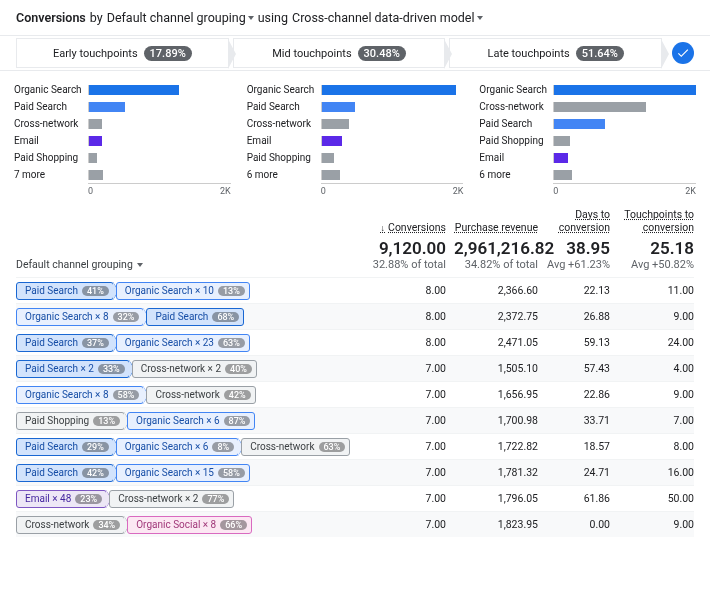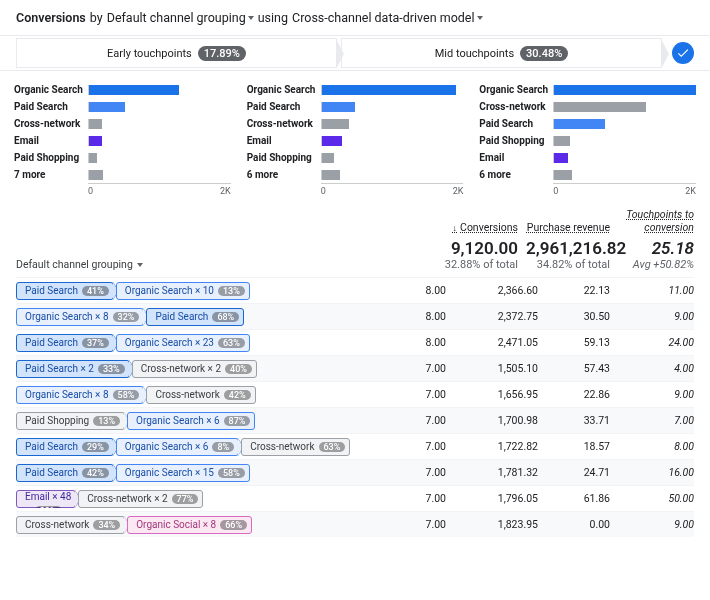--- a/index.html
+++ b/index.html
@@ -11,45 +11,45 @@
 .tabs { display: flex; align-items: center; padding: 0 16px; height: 36px; border-top: 1px solid #e8eaed; border-bottom: 1px solid #e8eaed; gap: 4px; }
 .tab { flex: 1; position: relative; height: 30px; display: flex; align-items: center; justify-content: center; background: #fff; border: 1px solid #e8eaed; font-size: 11px; gap: 6px; }
 .tab::after { content: ""; position: absolute; right: -8px; top: 0; width: 0; height: 0; border-top: 15px solid transparent; border-bottom: 15px solid transparent; border-left: 8px solid #e8eaed; z-index: 1; }
 .tab:last-of-type::after { display: none; }
 .badge { background: #5f6368; color: #fff; border-radius: 9px; padding: 1px 6px; font-size: 11px; font-weight: 500; }
 .check { width: 22px; height: 22px; border-radius: 50%; background: #1a73e8; display: flex; align-items: center; justify-content: center; margin-left: 6px; }
 .check svg { width: 14px; height: 14px; fill: #fff; }
 .charts { display: flex; padding: 10px 6px 0 6px; gap: 0; }
 .chart { flex: 1; padding: 0 8px; }
 .bar-row { display: flex; align-items: center; height: 17px; position: relative; }
-.bar-label { width: 74px; font-size: 10px; color: #202124; flex-shrink: 0; font-weight: bold; }
+.bar-label { width: 74px; font-size: 10px; color: #202124; flex-shrink: 0; }
 .bar-track { flex: 1; position: relative; height: 10px; border-left: 1px solid #ccc; }
 .bar { position: absolute; left: 0; top: 0; height: 10px; }
 .axis { display: flex; justify-content: space-between; font-size: 9px; color: #5f6368; margin-left: 74px; border-top: 1px solid #ccc; padding-top: 2px; }
 .table-wrap { padding: 6px 16px 14px 16px; }
 .table-head { display: flex; align-items: flex-end; font-size: 10.5px; padding: 6px 0; }
 .col-group { width: 180px; display: flex; align-items: center; gap: 4px; color: #3c4043; cursor: pointer; }
 .col-spacer { flex: 1; }
 .col { text-align: right; padding-left: 8px; }
 .col-conv { width: 84px; }
 .col-rev { width: 92px; }
 .col-days { width: 72px; }
-.col-tp { width: 84px; font-style: italic; }
+.col-tp { width: 84px; }
 .col .h { text-decoration: underline dotted; display: flex; align-items: center; justify-content: flex-end; gap: 3px; }
 .col .h .arrow { font-size: 9px; }
 .col .total { font-weight: 600; font-size: 17px; margin-top: 4px; }
 .col .sub { color: #5f6368; font-size: 11px; }
 .trow { display: flex; align-items: center; height: 26px; border-top: 1px solid #f1f3f4; font-size: 10.5px; }
 .trow:nth-child(even) { background: #f8f9fa; }
 .trow .path { flex: 1; display: flex; align-items: center; gap: 2px; overflow: hidden; }
 .chip { display: inline-flex; align-items: center; height: 18px; border-radius: 3px; padding: 0 4px 0 8px; font-size: 10px; position: relative; border: 1px solid; gap: 4px; }
 .chip.blue { background: #e8f0fe; border-color: #4285f4; color: #174ea6; }
 .chip.grey { background: #f1f3f4; border-color: #9aa0a6; color: #3c4043; justify-content: flex-end; }
 .chip.dkblue { background: #d2e3fc; border-color: #1967d2; color: #174ea6; }
-.chip.purple { background: #ede7f6; border-color: #7e57c2; color: #4527a0; flex-direction: column; }
+.chip.purple { background: #ede7f6; border-color: #7e57c2; color: #4527a0; }
 .chip.pink { background: #fce8f3; border-color: #d96ac0; color: #a1387a; }
 .chip .pct { background: rgba(0,0,0,.35); color: #fff; border-radius: 8px; padding: 0 5px; font-size: 9px; font-weight: 500; }
 .chip .arr { position: absolute; right: -6px; top: -1px; width: 0; height: 0; border-top: 9px solid transparent; border-bottom: 9px solid transparent; border-left: 6px solid currentColor; }
 .chip .arr-i { position: absolute; right: -5px; top: -1px; width: 0; height: 0; border-top: 9px solid transparent; border-bottom: 9px solid transparent; }
 .chip.blue .arr { color: #4285f4; } .chip.blue .arr-i { border-left: 5px solid #e8f0fe; }
 .chip.grey .arr { color: #9aa0a6; } .chip.grey .arr-i { border-left: 5px solid #f1f3f4; }
 .chip.dkblue .arr { color: #1967d2; } .chip.dkblue .arr-i { border-left: 5px solid #d2e3fc; }
 .chip.purple .arr { color: #7e57c2; } .chip.purple .arr-i { border-left: 5px solid #ede7f6; }
 .cell { text-align: right; }
 </style>
@@ -74,20 +74,24 @@
 
 <div class="tabs">
   <div class="tab">
     <span>Early touchpoints</span>
     <span class="badge">17.89%</span>
   </div>
   <div class="tab">
     <span>Mid touchpoints</span>
     <span class="badge">30.48%</span>
   </div>
+  <div class="tab">
+    <span>Late touchpoints</span>
+    <span class="badge">51.64%</span>
+  </div>
   <div class="check">
     <svg viewBox="0 0 24 24">
         <path d="M9 16.2 4.8 12l-1.4 1.4L9 19 21 7l-1.4-1.4z"></path>
       </svg>
   </div>
 </div>
 
 <div class="charts" id="charts-host">
     <div class="chart">
       <div class="bar-row">
@@ -232,20 +236,27 @@
       <div class="total">9,120.00</div>
       <div class="sub">32.88% of total</div>
     </div>
     <div class="col col-rev">
       <div class="h">
           <span>Purchase revenue</span>
         </div>
       <div class="total">2,961,216.82</div>
       <div class="sub">34.82% of total</div>
     </div>
+    <div class="col col-days">
+      <div class="h">
+          <span>Days to conversion</span>
+        </div>
+      <div class="total">38.95</div>
+      <div class="sub">Avg +61.23%</div>
+    </div>
     <div class="col col-tp">
       <div class="h">
           <span>Touchpoints to conversion</span>
         </div>
       <div class="total">25.18</div>
       <div class="sub">Avg +50.82%</div>
     </div>
   </div>
   <div id="rows-host">
       <div class="trow">
@@ -274,21 +285,21 @@
             <span class="arr"></span>
             <span class="arr-i"></span>
           </span>
           <span class="chip dkblue">
             <span>Paid Search</span>
             <span class="pct">68%</span>
           </span>
         </div>
         <div class="cell col-conv">8.00</div>
         <div class="cell col-rev">2,372.75</div>
-        <div class="cell col-days">30.50</div>
+        <div class="cell col-days">26.88</div>
         <div class="cell col-tp">9.00</div>
       </div>
       <div class="trow">
         <div class="path">
           <span class="chip dkblue">
             <span>Paid Search</span>
             <span class="pct">37%</span>
             <span class="arr"></span>
             <span class="arr-i"></span>
           </span>

